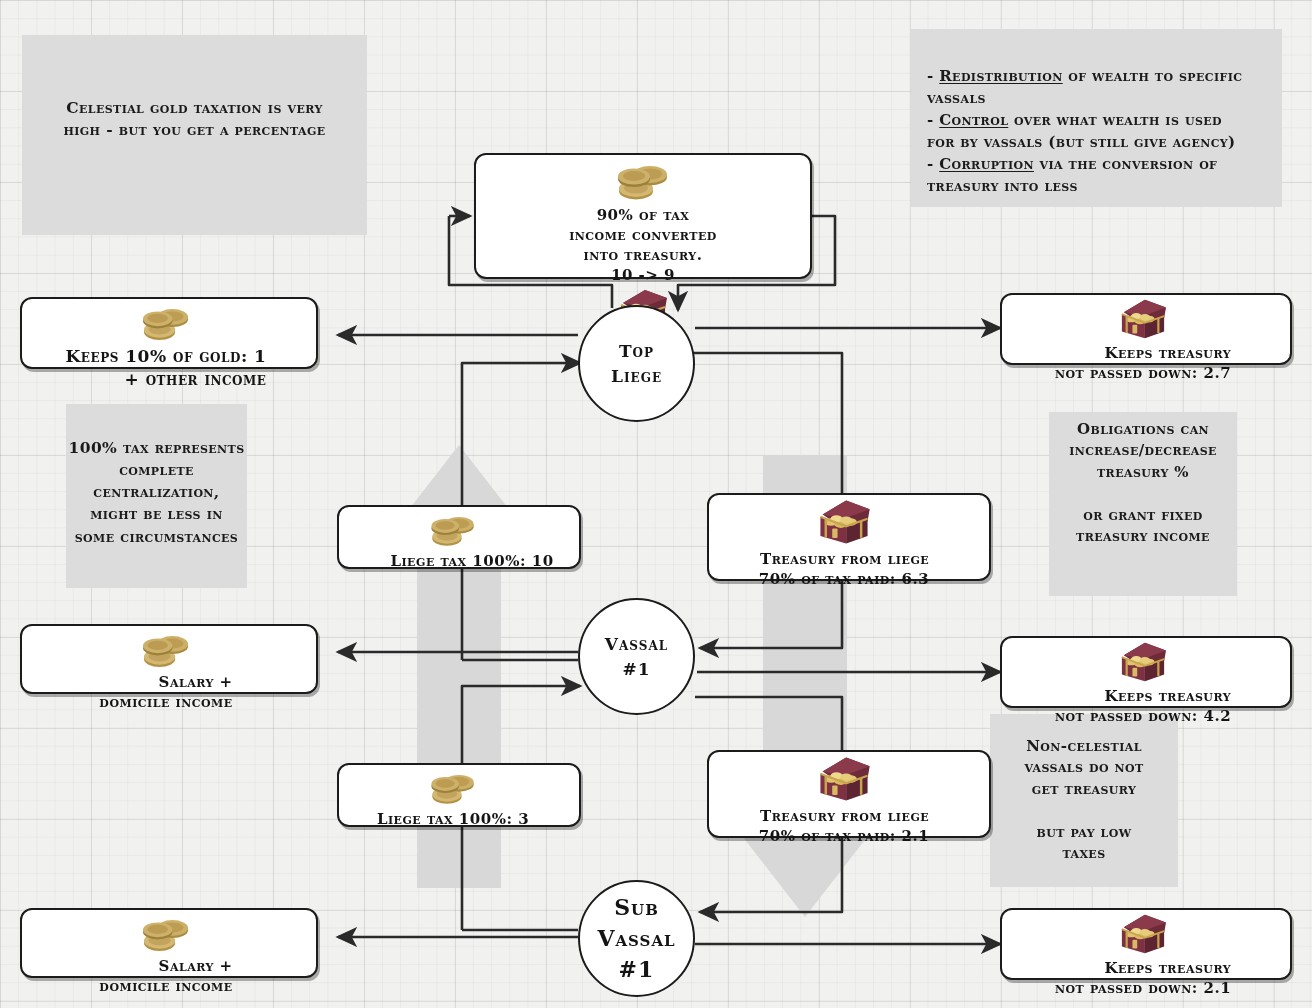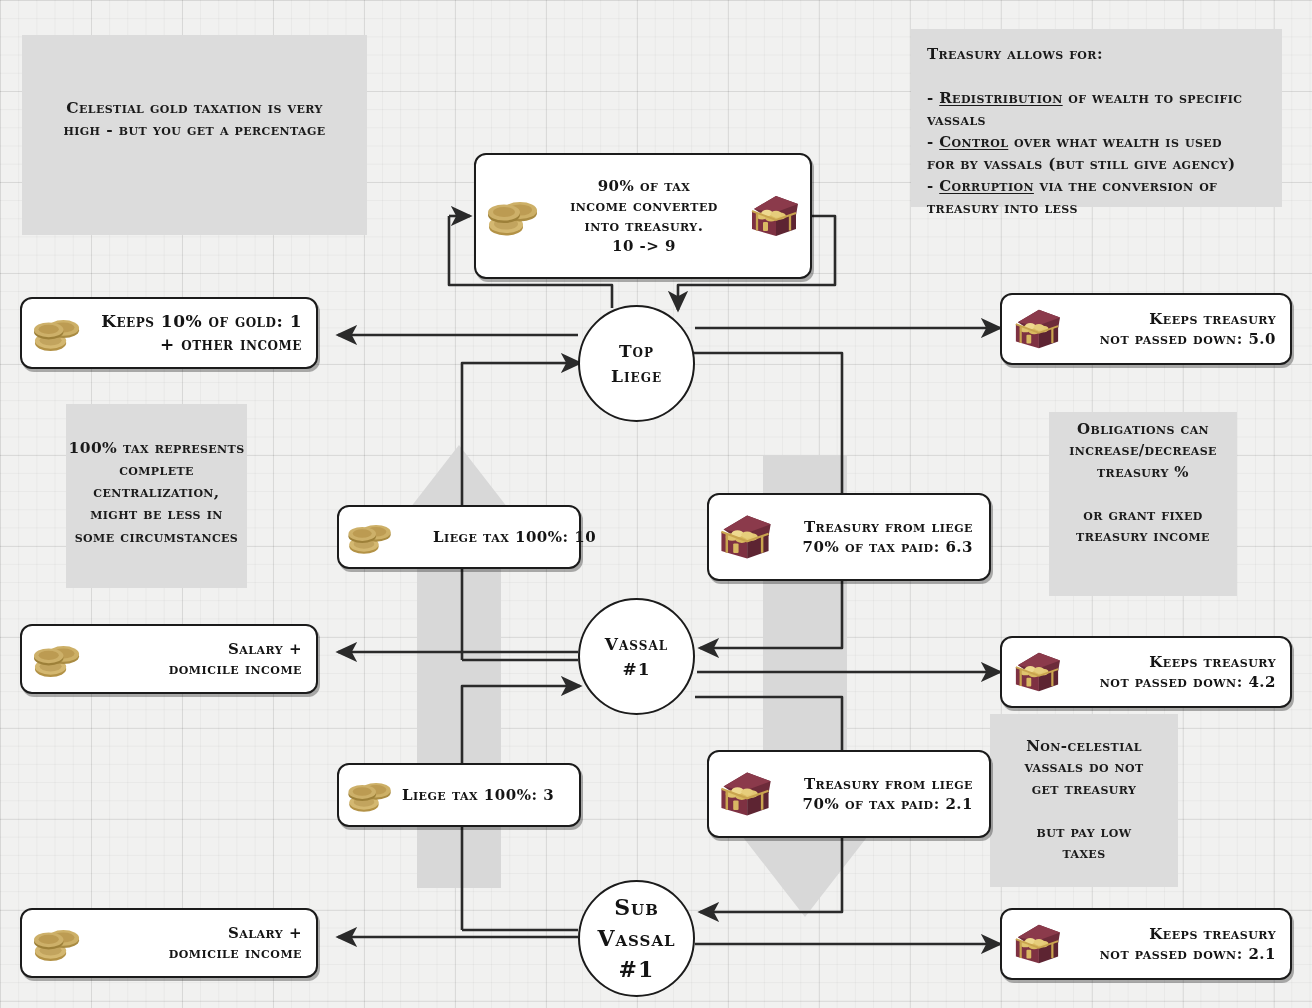--- a/index.html
+++ b/index.html
@@ -42,20 +42,21 @@
     border:2.5px solid #1b1b1b;border-radius:12px;
     box-sizing:border-box;
     box-shadow:2px 3px 0 rgba(0,0,0,.30);
     display:flex;align-items:center;
     color:#141414;
     font-family:"DejaVu Serif", serif;
     font-variant:small-caps;
     font-weight:700;
     letter-spacing:.5px;
     line-height:1.34;
+    flex-direction:column;
   }
   .card .txt{flex:1;}
   .card .txt .ln{display:block;white-space:pre;}
 
   
   .node{
     position:absolute;background:#ffffff;
     border:2.5px solid #1b1b1b;border-radius:50%;
     display:flex;align-items:center;justify-content:center;
     text-align:center;
@@ -123,21 +124,20 @@
       <path d="M695,944 L1000,944" marker-end="url(#ah)"></path>
     </g>
   </svg>
 
   <div class="note" style="left:22px;top:35px;width:345px;height:200px;font-size:15.5px;text-align:center;padding-top:62px;">
     <span class="ln">Celestial gold taxation is very</span>
     <span class="ln">high - but you get a percentage</span>
   </div>
 
   <div class="note" style="left:911px;top:29px;width:371px;height:178px;font-size:15px;text-align:left;padding:14px 14px 0 16px;line-height:1.47;">
-    <span class="ln">Treasury allows for:</span>
     <span class="ln">&nbsp;</span>
     <span class="ln"><span>- </span><u>Redistribution</u><span> of wealth to specific</span></span>
     <span class="ln">vassals</span>
     <span class="ln"><span>- </span><u>Control</u><span> over what wealth is used</span></span>
     <span class="ln">for by vassals (but still give agency)</span>
     <span class="ln"><span>- </span><u>Corruption</u><span> via the conversion of</span></span>
     <span class="ln">treasury into less</span>
   </div>
 
   <div class="note" style="left:66px;top:404px;width:181px;height:184px;font-size:15.5px;text-align:center;padding-top:33px;">
@@ -236,21 +236,21 @@
         <ellipse cx="34" cy="25" rx="6" ry="3.5" fill="#e3c873"></ellipse>
         <ellipse cx="21" cy="22" rx="5.5" ry="3.2" fill="#eed98f"></ellipse>
         <ellipse cx="30" cy="23" rx="5.5" ry="3.2" fill="#e6cd7c"></ellipse>
         <rect x="17" y="31" width="5" height="9" rx="1" fill="#d9b963"></rect>
         <path d="M6,20 L30,29 L50,22" fill="none" stroke="#c9a44f" stroke-width="2"></path>
         <path d="M11,22.2 L11,39.6 M44,24 L44,39.6" stroke="#c9a44f" stroke-width="2.3" fill="none"></path>
       </svg>
     </span>
     <span class="txt" style="text-align:right;">
       <span class="ln">Keeps treasury</span>
-      <span class="ln">not passed down: 5.0</span>
+      <span class="ln">not passed down: 2.7</span>
     </span>
   </div>
 
   <div class="card" style="left:337px;top:505px;width:244px;height:64px;padding:0 18px 0 6px;font-size:15px;">
     <span class="icon">
       <svg width="50" height="44" viewBox="0 0 58 50" aria-hidden="true">
         <ellipse cx="22" cy="36" rx="17" ry="8.5" fill="#b39246"></ellipse>
         <ellipse cx="22" cy="33.5" rx="17" ry="8.5" fill="#d4b871"></ellipse>
         <ellipse cx="22" cy="33" rx="12" ry="5.5" fill="#c2a45e"></ellipse>
         <ellipse cx="36" cy="22" rx="17" ry="8.5" fill="#a98b42"></ellipse>

